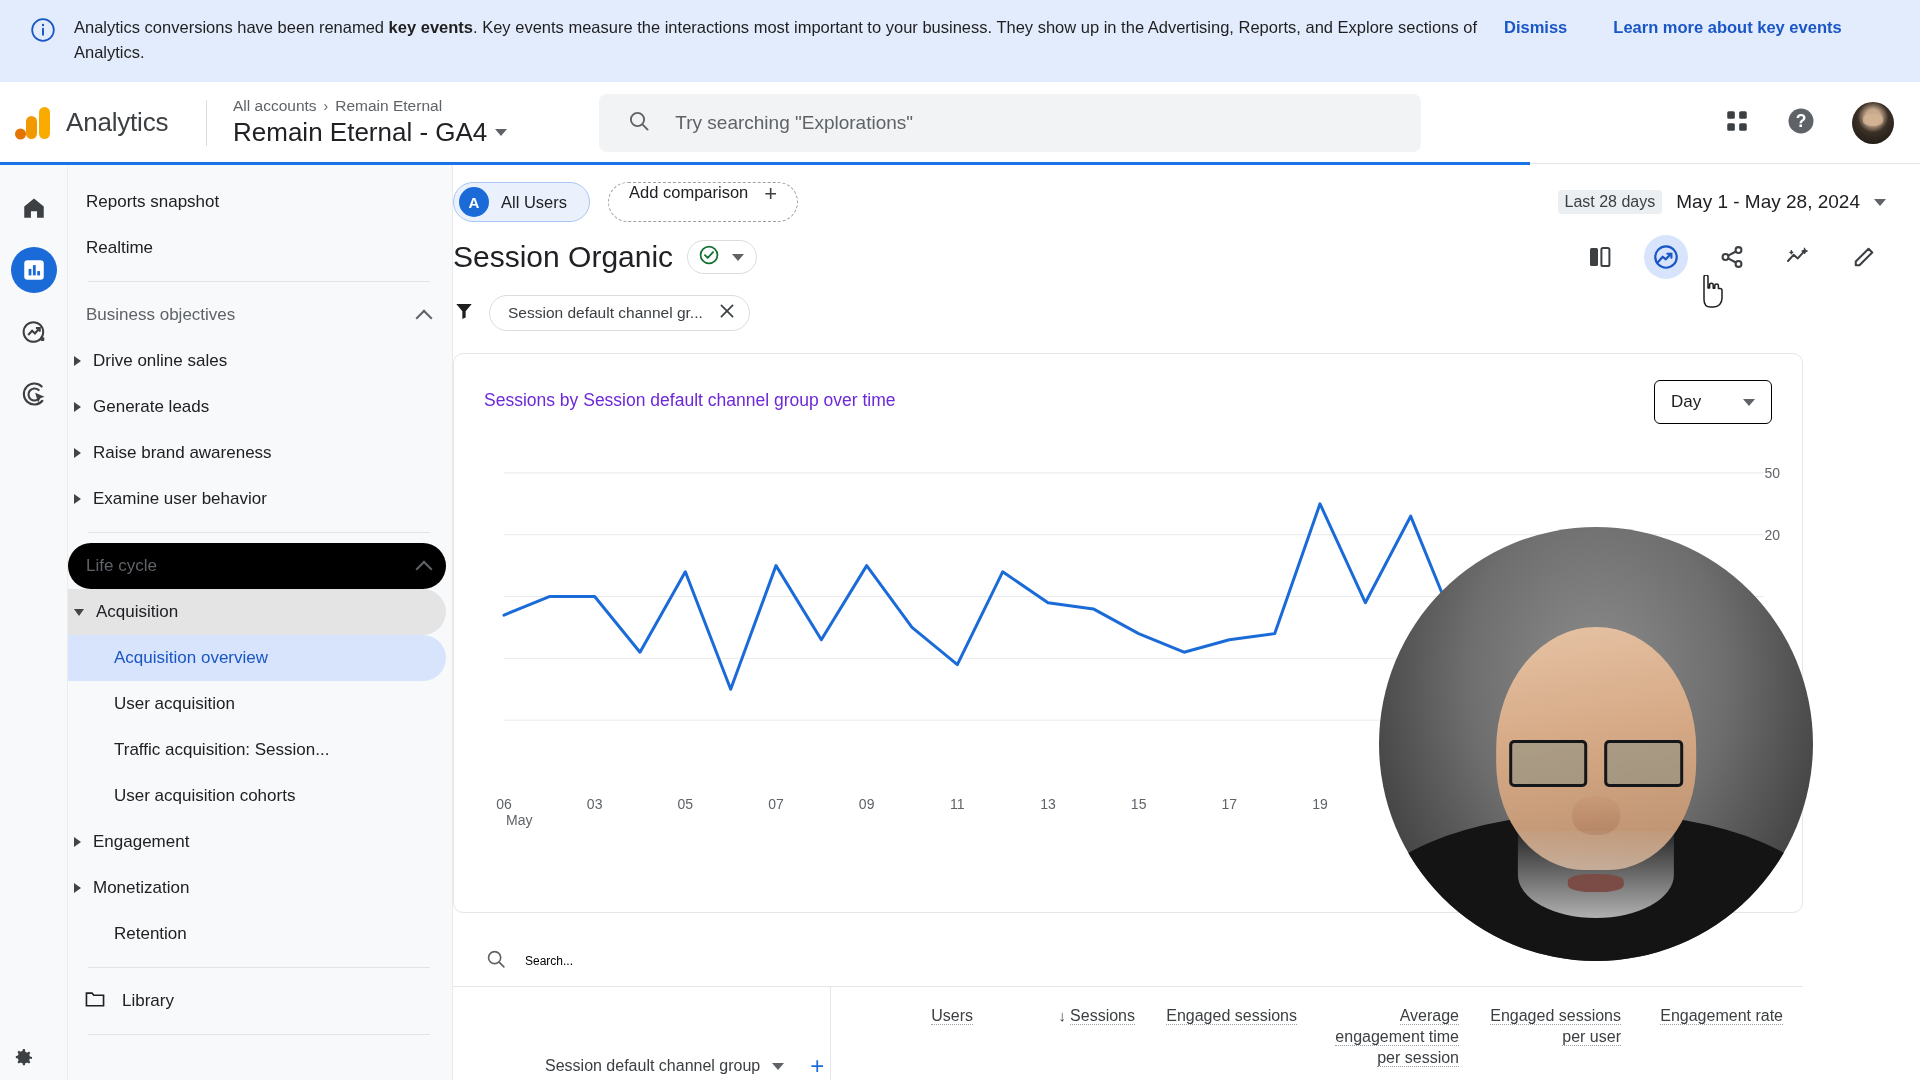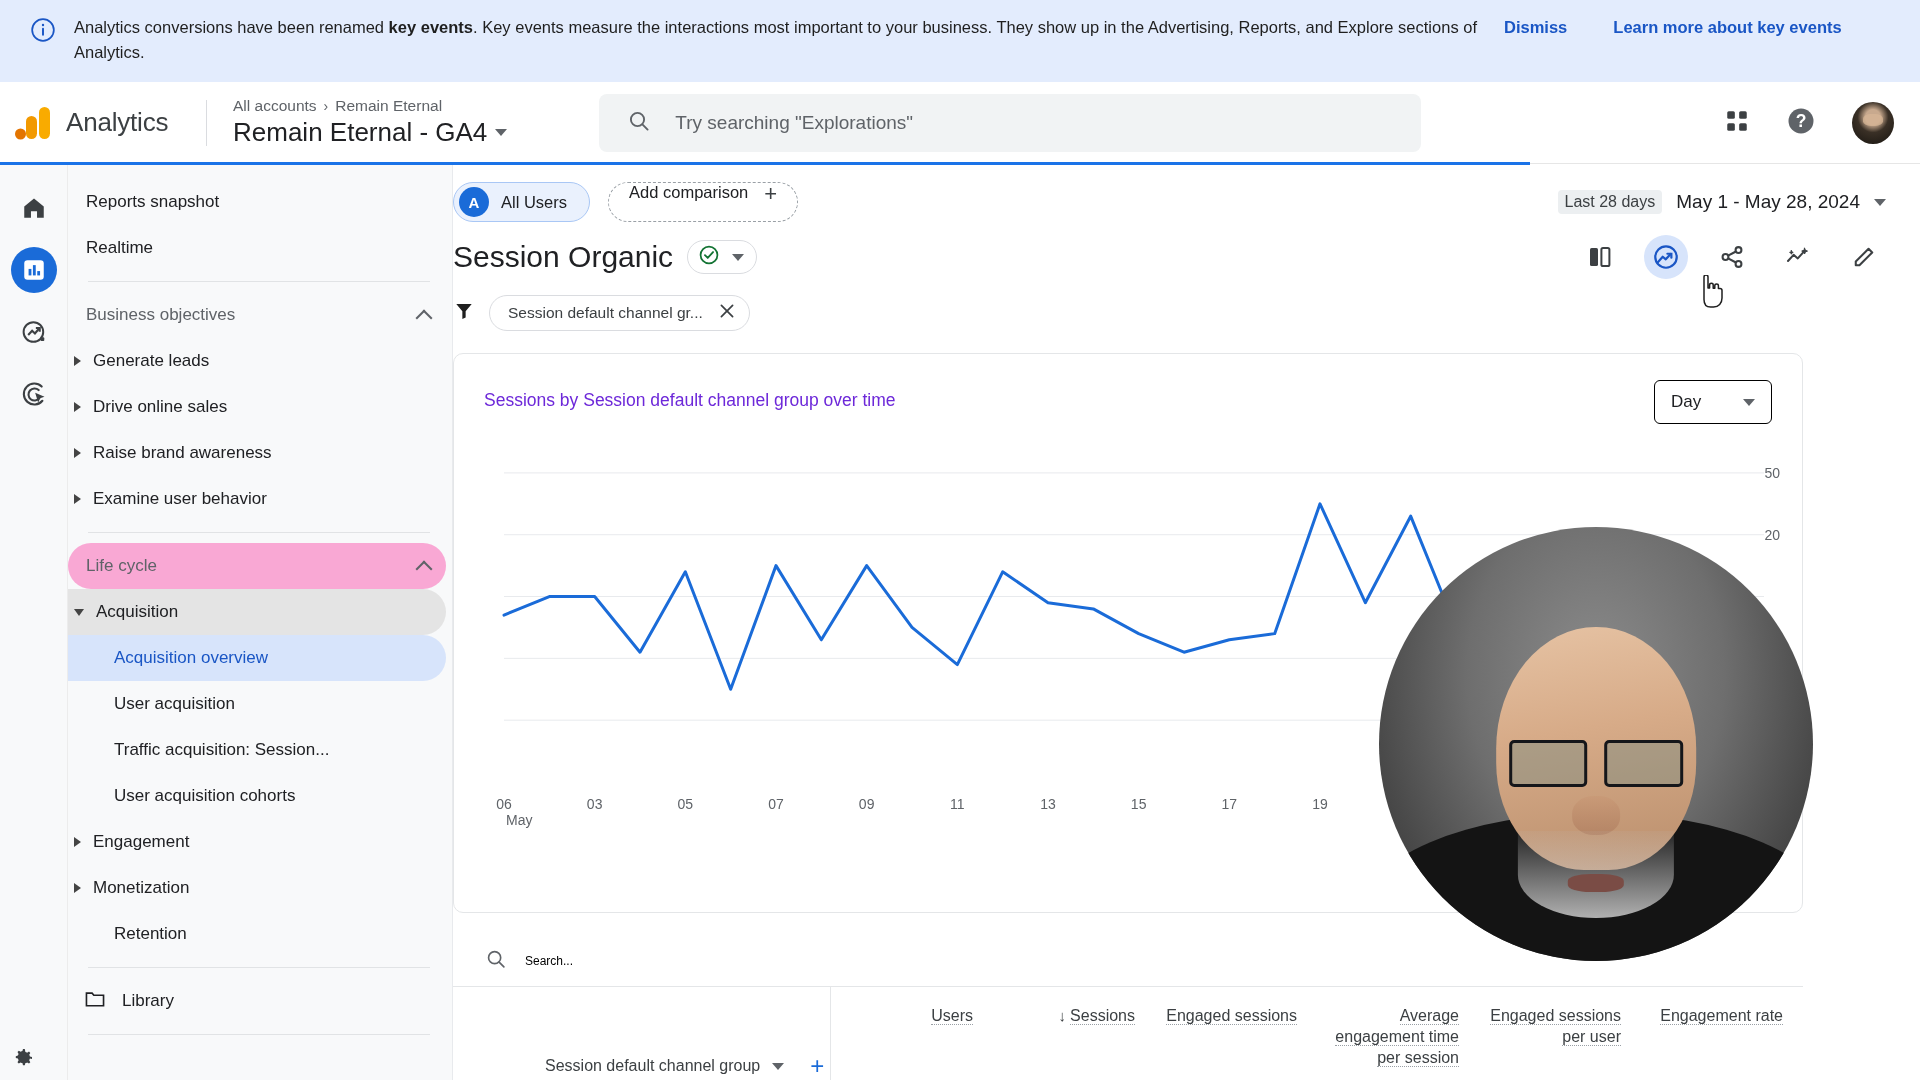--- a/index.html
+++ b/index.html
@@ -88,21 +88,21 @@
     height: 46px; display: flex; align-items: center; cursor: pointer;
     font-size: 17px; color: #202124; border-radius: 0 23px 23px 0;
     margin-right: 64px; padding-left: 18px;
   }
   .nav-item.plain { padding-left: 18px; }
   .nav-section {
     height: 46px; display: flex; align-items: center; justify-content: space-between;
     font-size: 17px; color: #5f6368; cursor: pointer; padding: 0 16px 0 18px;
     margin-right: 6px; border-radius: 23px;
   }
-  .nav-section.shaded { background: #f9a8d4; text-align: right; }
+  .nav-section.shaded { background: #000000; text-align: right; }
   .nav-group {
     height: 46px; display: flex; align-items: center; cursor: pointer;
     font-size: 17px; color: #202124; border-radius: 0 23px 23px 0;
     margin-right: 6px; padding-left: 6px; gap: 12px;
   }
   .nav-group.open { background: #e4e4e4; }
   .nav-sub {
     height: 46px; display: flex; align-items: center; cursor: pointer;
     font-size: 17px; color: #202124; border-radius: 0 23px 23px 0;
     margin-right: 6px; padding-left: 46px;
@@ -350,25 +350,25 @@
       <span>Realtime</span>
     </div>
     <div class="nav-divider"></div>
 
     <div class="nav-section">
       <span>Business objectives</span>
       <span class="chev-up"></span>
     </div>
     <div class="nav-group">
       <span class="tri-right"></span>
-      <span>Generate leads</span>
+      <span>Drive online sales</span>
     </div>
     <div class="nav-group">
       <span class="tri-right"></span>
-      <span>Drive online sales</span>
+      <span>Generate leads</span>
     </div>
     <div class="nav-group">
       <span class="tri-right"></span>
       <span>Raise brand awareness</span>
     </div>
     <div class="nav-group">
       <span class="tri-right"></span>
       <span>Examine user behavior</span>
     </div>
     <div class="nav-divider"></div>

